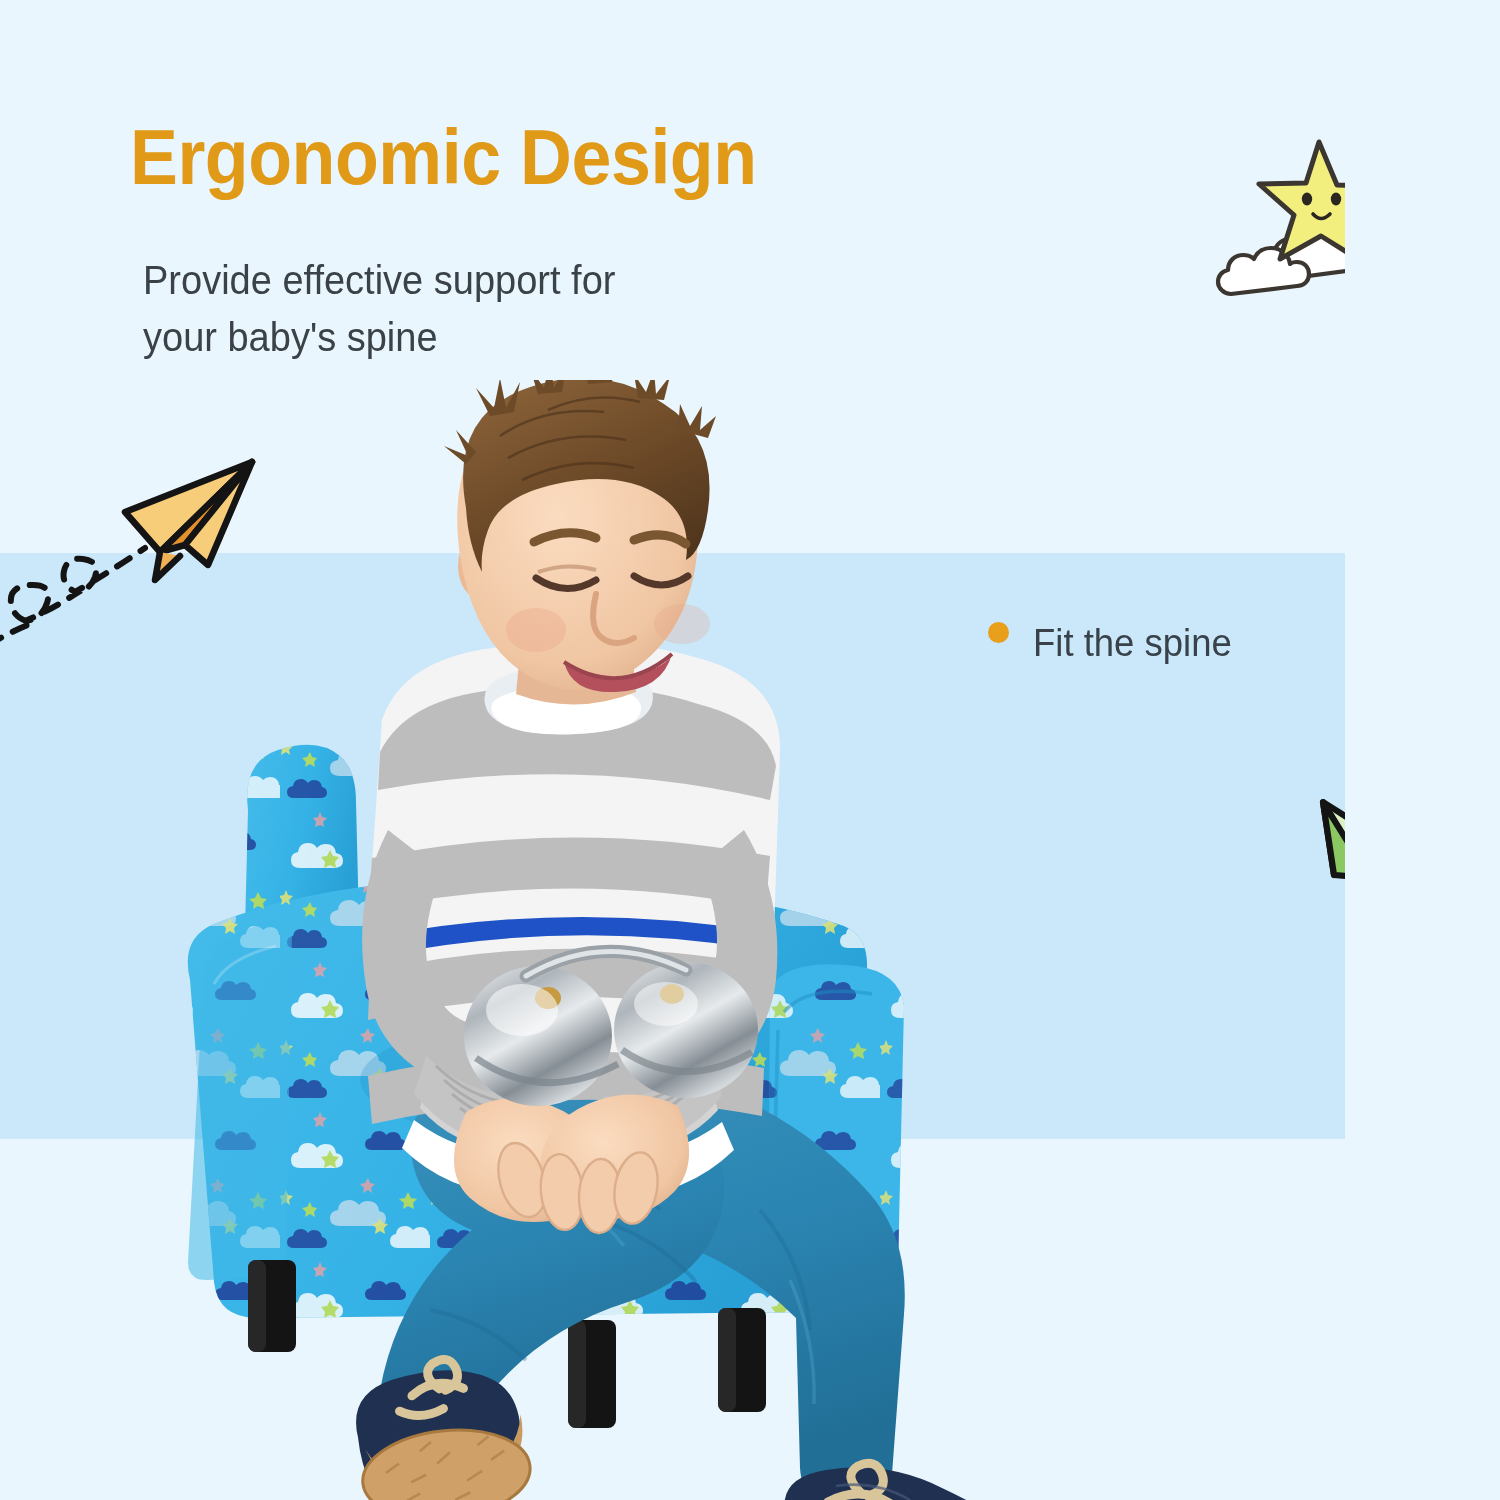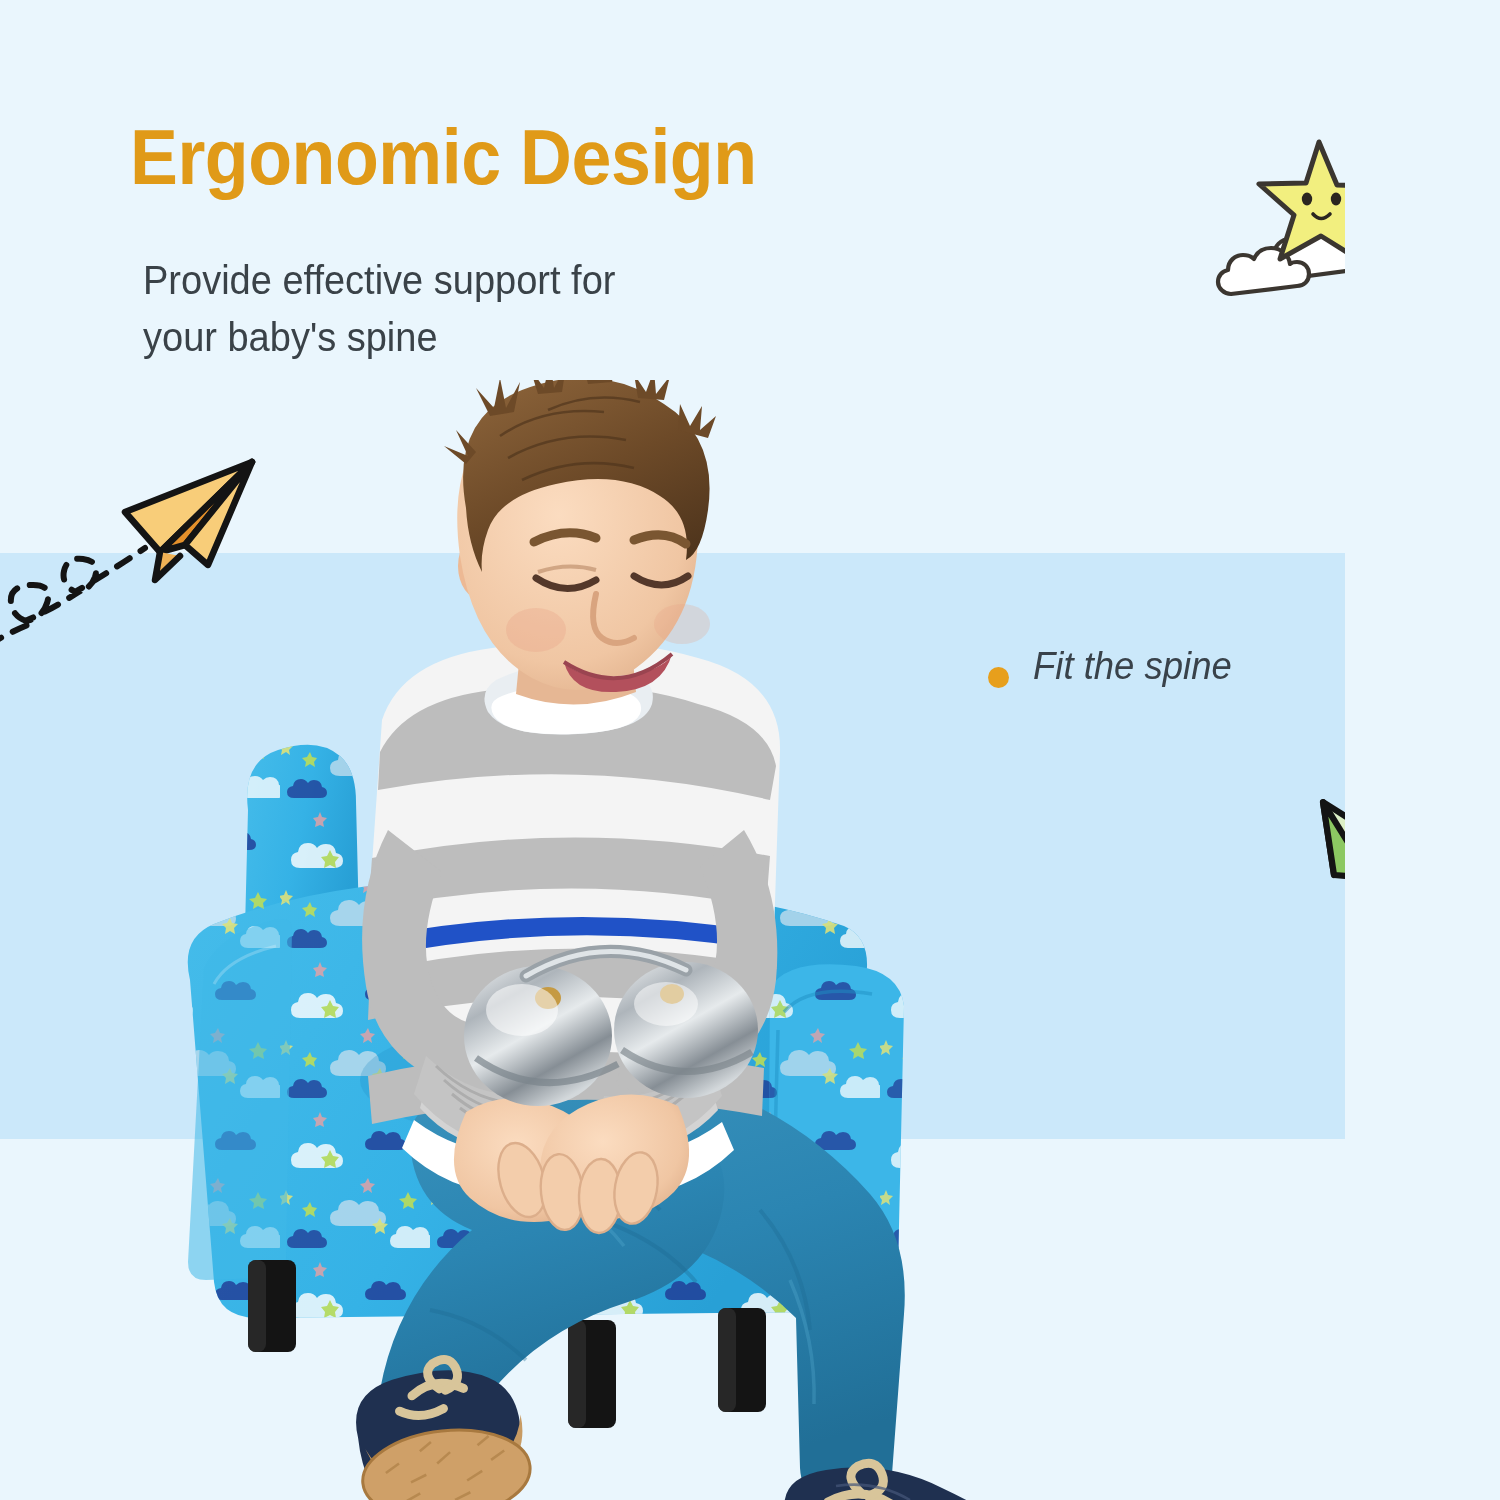--- a/index.html
+++ b/index.html
@@ -29,21 +29,21 @@
     position:absolute; left:143px; top:252px;
     font-size:40px; font-weight:300; line-height:1.42;
     color:#3a4248; width:700px;
     font-family:"Liberation Sans Narrow","Liberation Sans",sans-serif;
     transform:scaleX(0.95); transform-origin:left top;
   }
   .subtitle .line { display:block; }
 
   
   .bullets { position:absolute; left:988px; top:622px; }
-  .bullet-row { display:flex; align-items:flex-end; height:66px;font-style:italic; }
+  .bullet-row { display:flex; align-items:flex-start; height:66px; }
   .bullet-dot {
     width:21px; height:21px; border-radius:50%;
     background:#e79f1c; flex:0 0 auto; margin-right:24px;
   }
   .bullet-label {
     font-size:38px; font-weight:300; color:#39424a;
     font-family:"Liberation Sans Narrow","Liberation Sans",sans-serif;
     white-space:nowrap; transform:scaleX(0.96); transform-origin:left center;
   }
 

